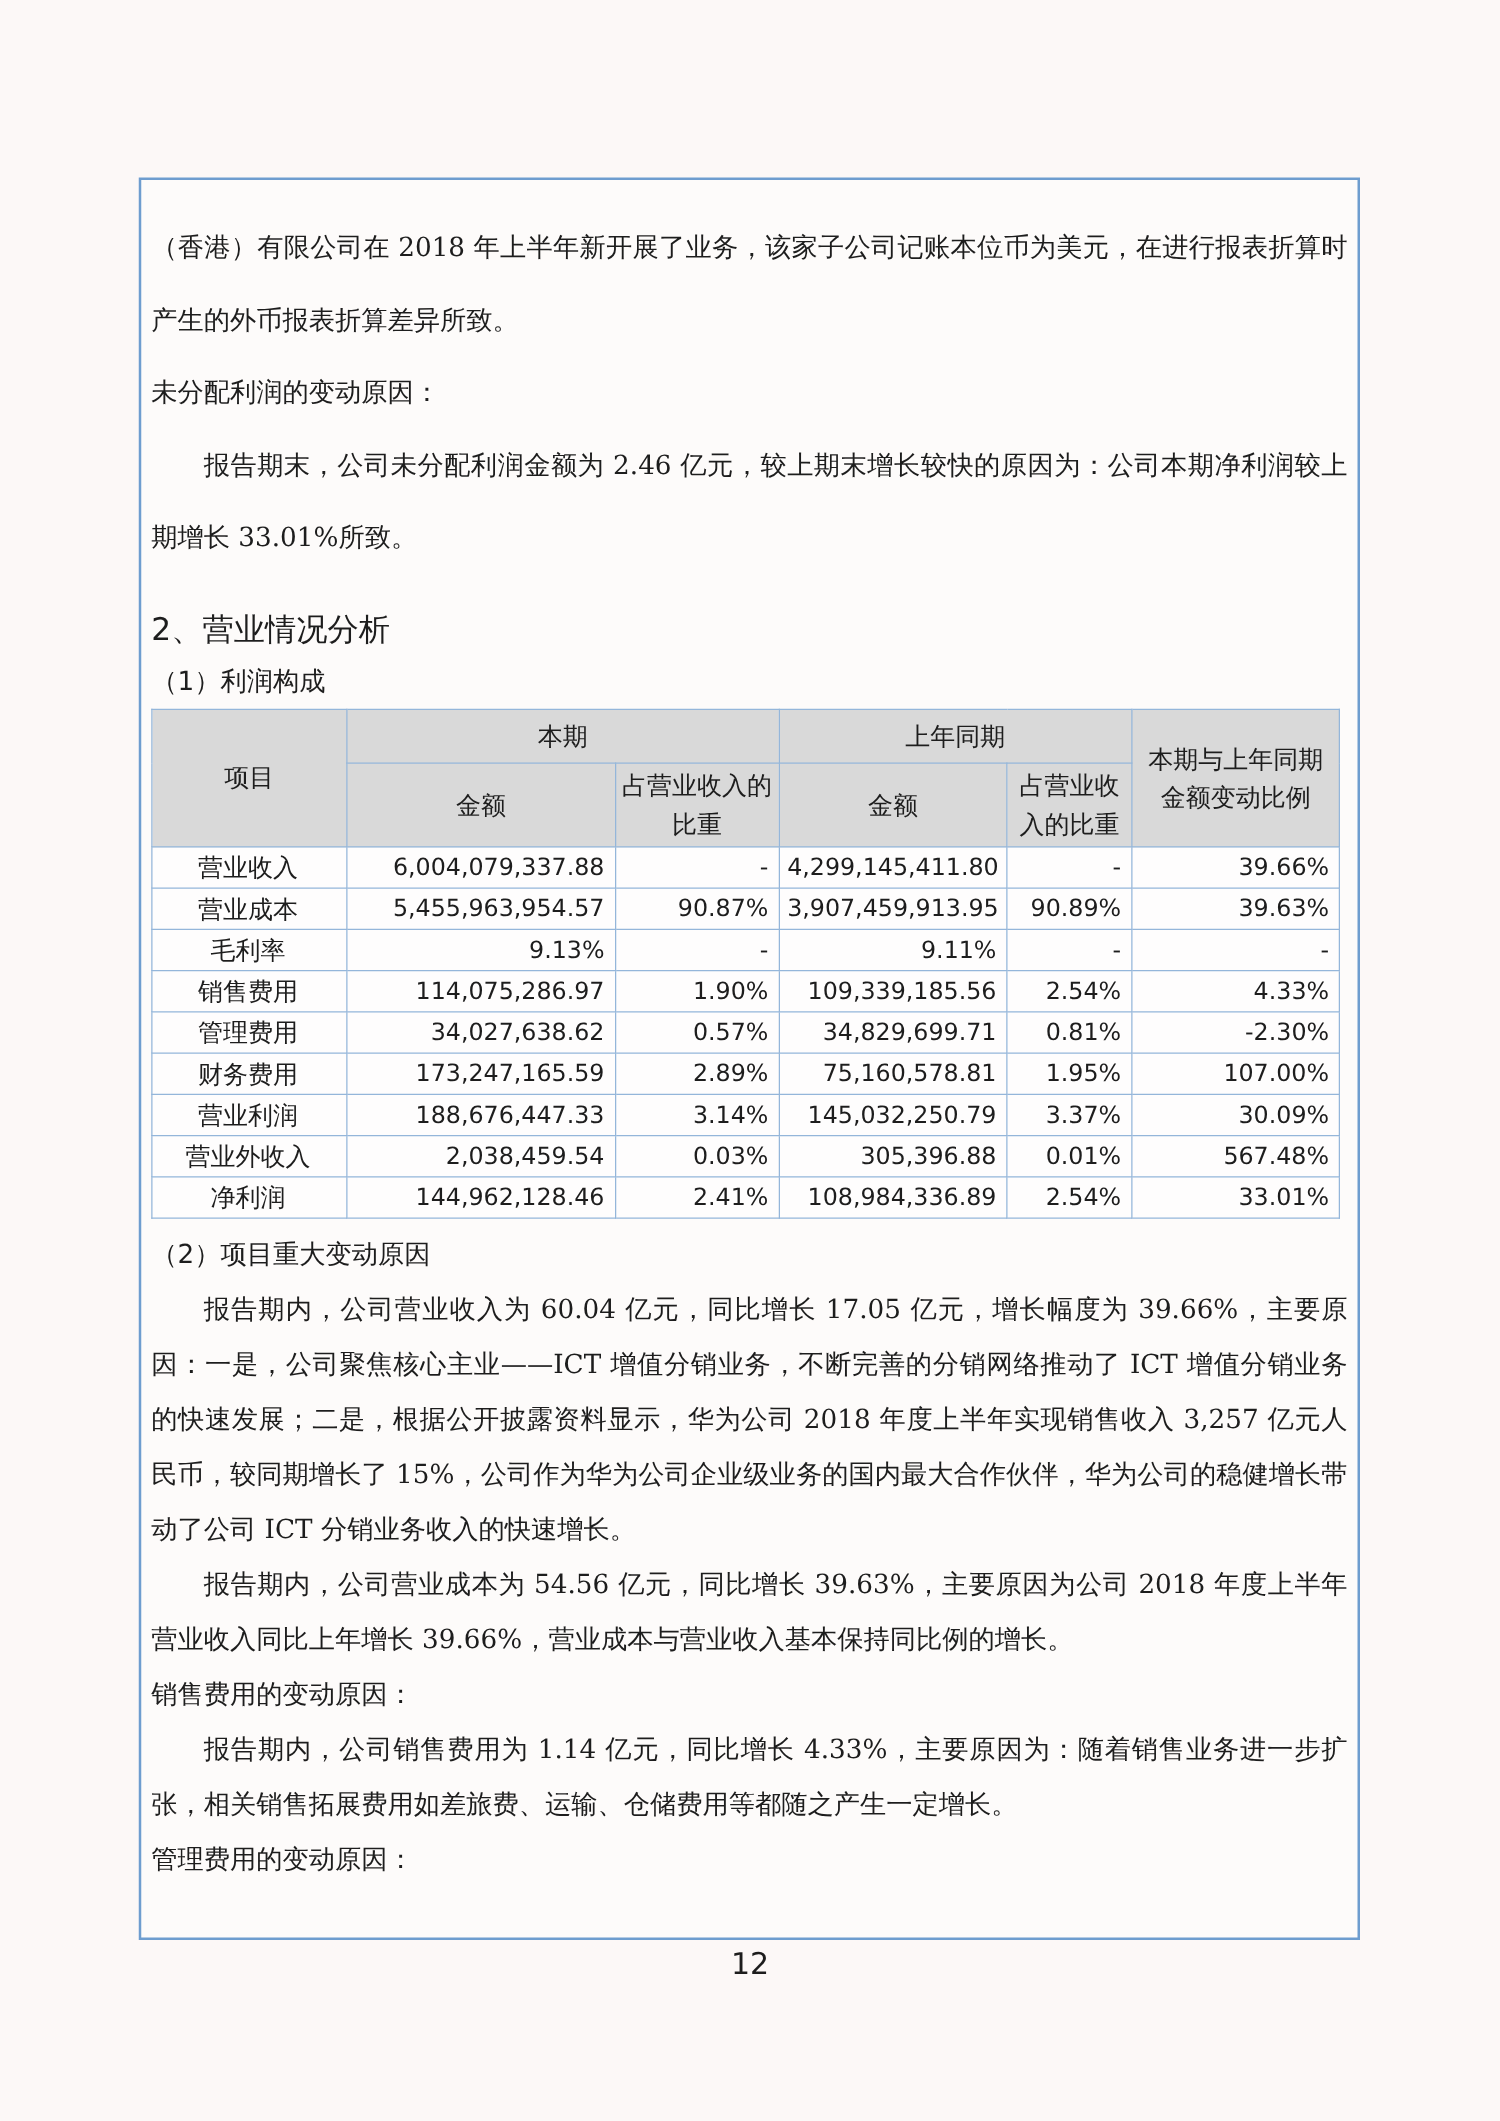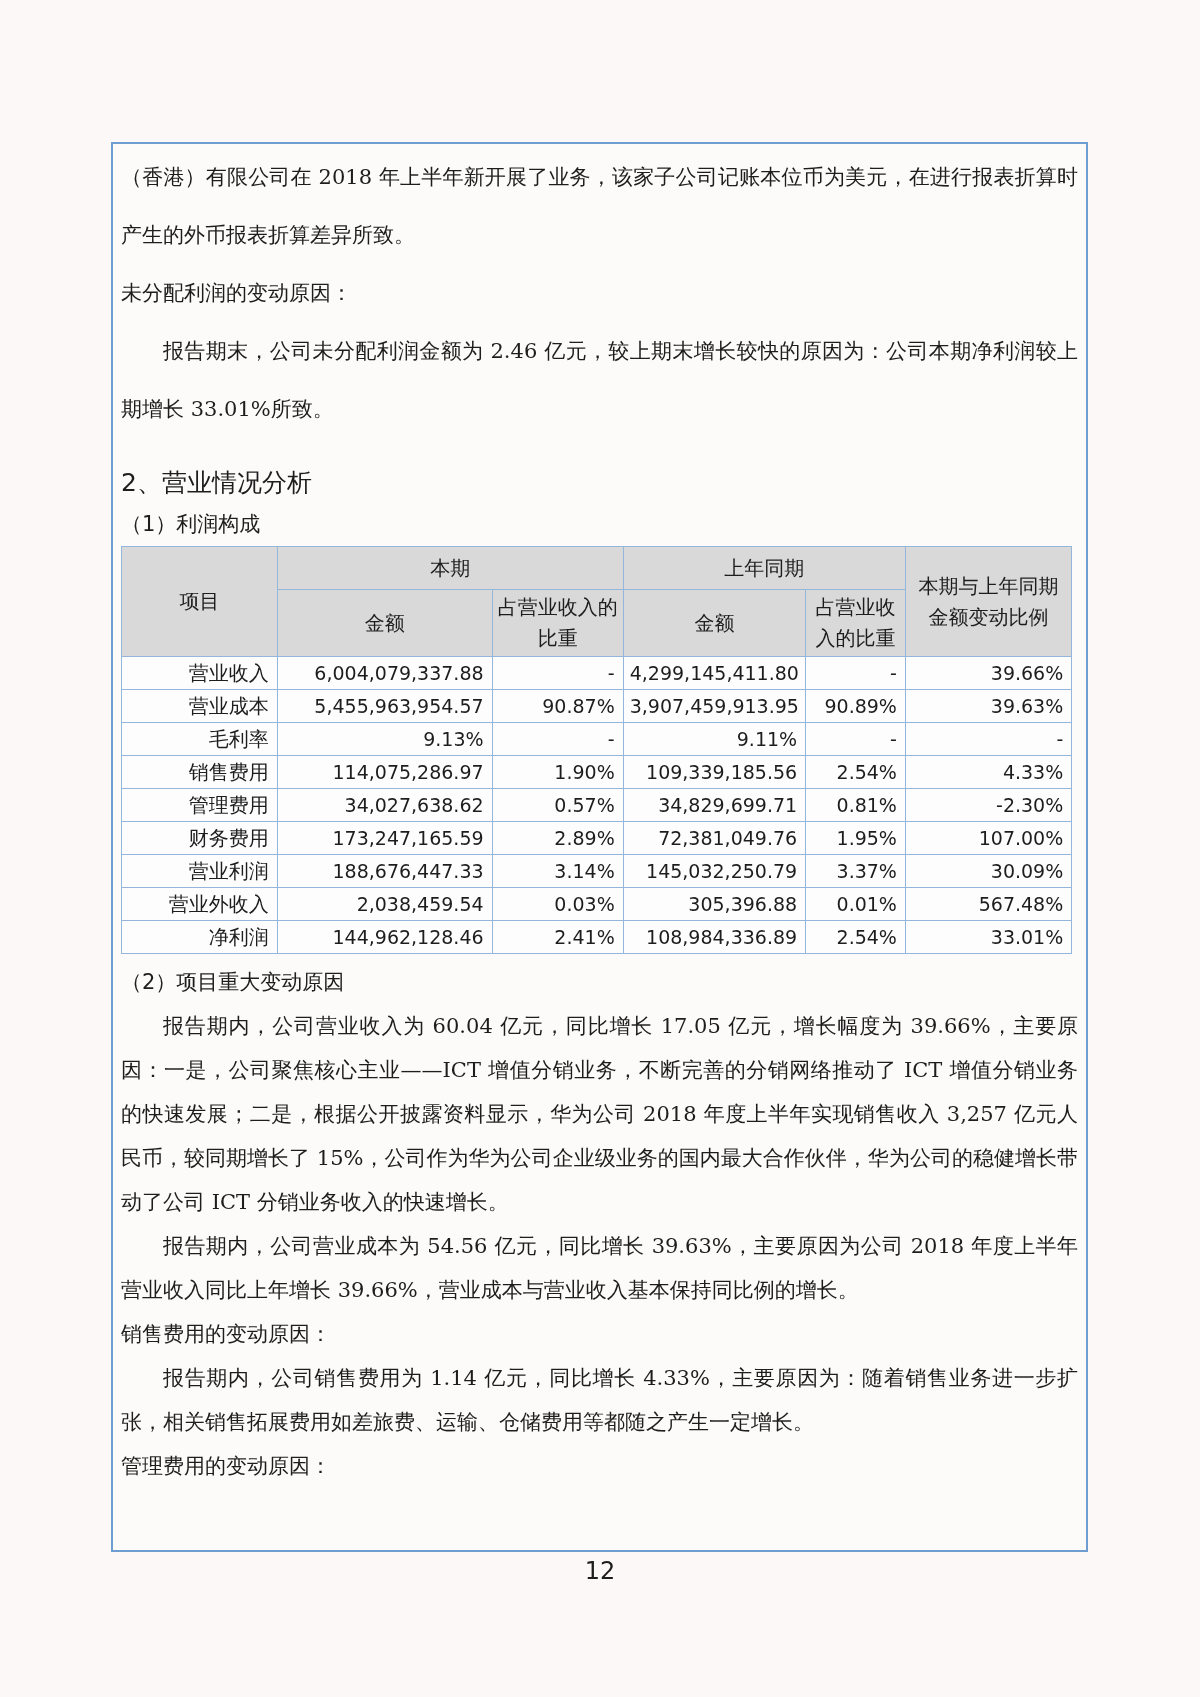--- a/index.html
+++ b/index.html
@@ -5,21 +5,21 @@
   html,body{margin:0;padding:0;}
   body{
     width:1200px;height:1697px;position:relative;
     background:#fcf8f7;
     color:#1d1d1d;
     font-family:"DejaVu Serif","Liberation Serif",serif;
   }
   .content-box{
     position:absolute;left:111px;top:142px;width:977px;height:1410px;
     box-sizing:border-box;border:2px solid #6e9dcf;background:#fdfbfa;
-    padding:4px 8px 0 8px;overflow:hidden;
+    padding:25px 8px 0 8px;overflow:hidden;
   }
   p.para{margin:0;font-size:21px;text-align:justify;}
   .sec1{line-height:58px;}
   .sec2{line-height:44px;}
   .indent{text-indent:2em;}
   .bold-h{
     font-family:"DejaVu Sans","Liberation Sans",sans-serif;
     font-weight:normal;margin:0;font-size:21px;
   }
   .h-sec1{line-height:58px;}
@@ -35,21 +35,21 @@
   table.profit th{
     background:#d9d9d9;font-weight:normal;text-align:center;
     font-family:"DejaVu Serif","Liberation Serif",serif;
     font-size:20px;line-height:1.55;padding:2px 4px;vertical-align:middle;
   }
   tr.tier1 th{height:38px;}
   tr.tier2 th{height:62px;}
   table.profit td{padding:2px 8px 2px 6px;height:28px;background:#fefdfd;}
   td.label{
     font-family:"DejaVu Serif","Liberation Serif",serif;
-    font-size:20px;text-align:right;
+    font-size:20px;text-align:center;
   }
   td.num{text-align:right;}
   .page-num{
     position:absolute;top:1557px;left:0;width:100%;text-align:center;
     font-family:"DejaVu Sans","Liberation Sans",sans-serif;font-size:24px;
   }
   .mt6{margin-top:6px;}
 </style>
 </head>
 <body>
@@ -127,21 +127,21 @@
           <td class="num">34,027,638.62</td>
           <td class="num">0.57%</td>
           <td class="num">34,829,699.71</td>
           <td class="num">0.81%</td>
           <td class="num">-2.30%</td>
         </tr>
         <tr>
           <td class="label">财务费用</td>
           <td class="num">173,247,165.59</td>
           <td class="num">2.89%</td>
-          <td class="num">72,381,049.76</td>
+          <td class="num">75,160,578.81</td>
           <td class="num">1.95%</td>
           <td class="num">107.00%</td>
         </tr>
         <tr>
           <td class="label">营业利润</td>
           <td class="num">188,676,447.33</td>
           <td class="num">3.14%</td>
           <td class="num">145,032,250.79</td>
           <td class="num">3.37%</td>
           <td class="num">30.09%</td>

